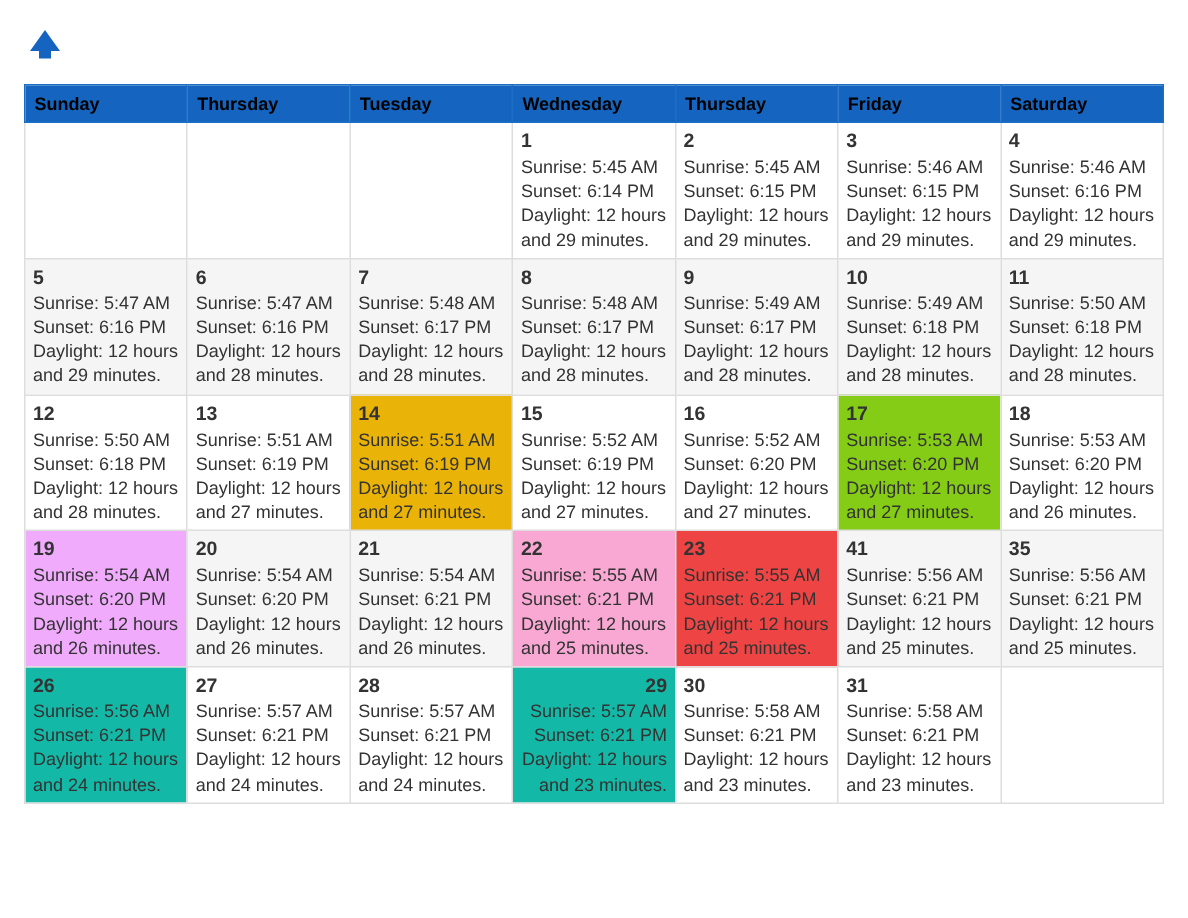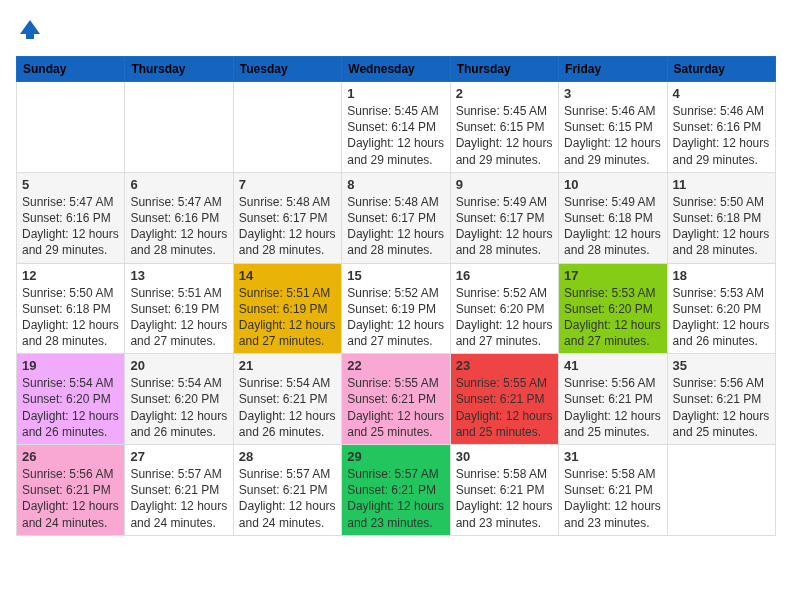--- a/index.html
+++ b/index.html
@@ -297,42 +297,42 @@
         </td>
         <td style="background: rgb(245, 245, 245);">
           <span class="day-num">35</span>
           <div class="day-info" style="white-space: pre-line;">Sunrise: 5:56 AM
 Sunset: 6:21 PM
 Daylight: 12 hours
 and 25 minutes.</div>
         </td>
       </tr>
       <tr>
-        <td style="background: #f9a8d4;">
+        <td style="background: #14b8a6;">
           <span class="day-num">26</span>
           <div class="day-info" style="white-space: pre-line;">Sunrise: 5:56 AM
 Sunset: 6:21 PM
 Daylight: 12 hours
 and 24 minutes.</div>
         </td>
         <td style="background: rgb(255, 255, 255);">
           <span class="day-num">27</span>
           <div class="day-info" style="white-space: pre-line;">Sunrise: 5:57 AM
 Sunset: 6:21 PM
 Daylight: 12 hours
 and 24 minutes.</div>
         </td>
         <td style="background: rgb(255, 255, 255);">
           <span class="day-num">28</span>
           <div class="day-info" style="white-space: pre-line;">Sunrise: 5:57 AM
 Sunset: 6:21 PM
 Daylight: 12 hours
 and 24 minutes.</div>
         </td>
-        <td style="background: #22c55e;">
+        <td style="background: #14b8a6; text-align: right;">
           <span class="day-num">29</span>
           <div class="day-info" style="white-space: pre-line;">Sunrise: 5:57 AM
 Sunset: 6:21 PM
 Daylight: 12 hours
 and 23 minutes.</div>
         </td>
         <td style="background: rgb(255, 255, 255);">
           <span class="day-num">30</span>
           <div class="day-info" style="white-space: pre-line;">Sunrise: 5:58 AM
 Sunset: 6:21 PM

